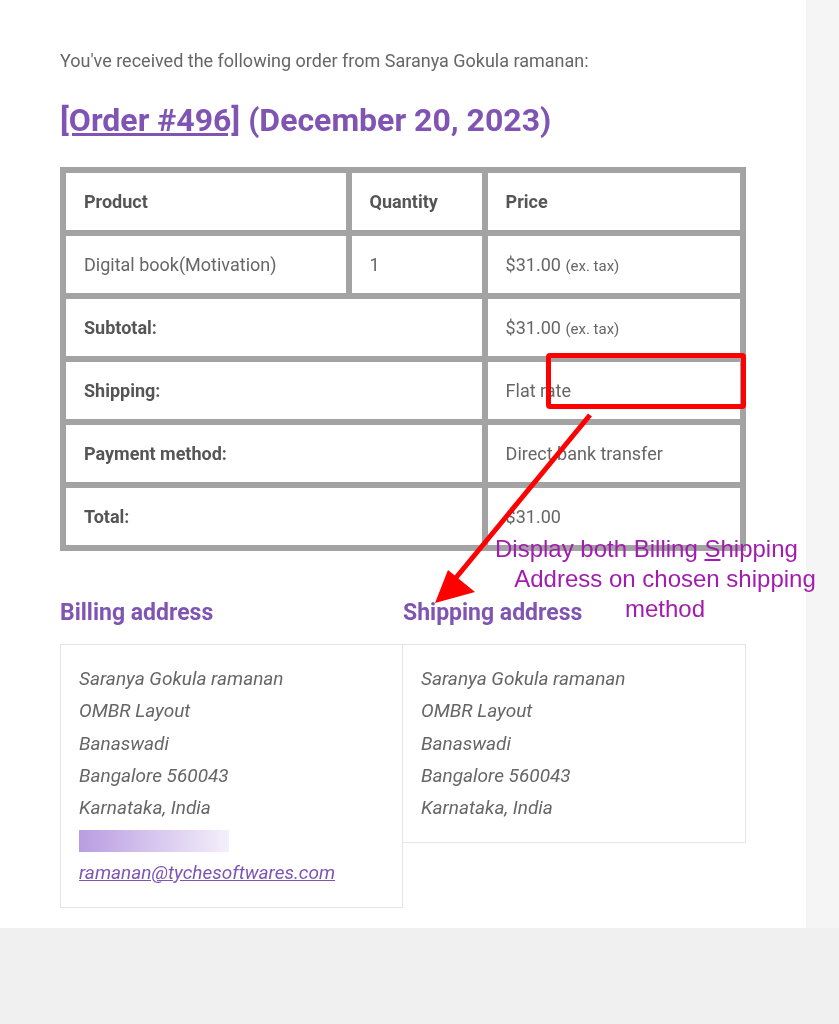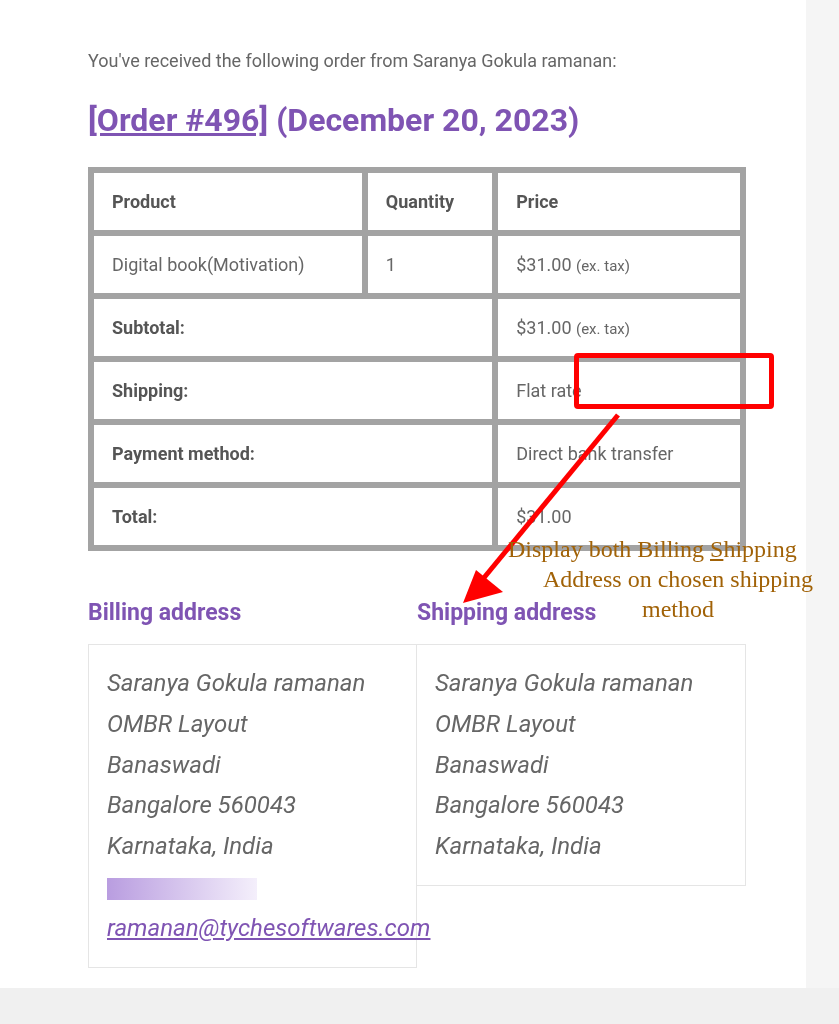--- a/index.html
+++ b/index.html
@@ -26,21 +26,20 @@
   }
   .header h1 {
     margin: 0;
     font-size: 38px;
     font-weight: 400;
     color: #fff;
   }
   .content {
     padding: 50px 60px 20px;
     position: relative;
-    margin-left: 28px;
   }
   .intro {
     font-size: 18px;
     color: #666;
     margin-bottom: 30px;
   }
   .order-heading {
     font-size: 32px;
     font-weight: 700;
     color: #7f54b3;
@@ -89,21 +88,21 @@
   .addr-block h2 {
     color: #7f54b3;
     font-size: 23px;
     font-weight: 700;
     margin: 0 0 18px 0;
   }
   .addr-box {
     border: 1px solid #e5e5e5;
     padding: 18px 18px;
     font-style: italic;
-    font-size: 24px;
+    font-size: 19px;
     line-height: 1.7;
     color: #666;
   }
   .addr-block:first-child .addr-box { margin-right: 0; }
   .addr-block:last-child .addr-box { border-left: none; }
   .redacted {
     display: inline-block;
     width: 150px;
     height: 22px;
     background: linear-gradient(90deg, #b99de0 0%, #f4effb 100%);
@@ -128,25 +127,25 @@
   .annot-arrow {
     position: absolute;
     left: 430px;
     top: 405px;
     width: 180px;
     height: 200px;
     pointer-events: none;
   }
   .annot-text {
     position: absolute;
-    left: 480px;
+    left: 495px;
     top: 534px;
     width: 340px;
-    color: #a16207;
-    font-family: Liberation Serif, serif;
+    color: #a21caf;
+    font-family: Liberation Sans, sans-serif;
     font-size: 24px;
     line-height: 1.25;
     text-align: left;
     pointer-events: none;
   }
   .annot-text .line2,
   .annot-text .line3 { display:block; text-align:center; }
   .underline-s { text-decoration: underline; }
 </style>
 </head>

